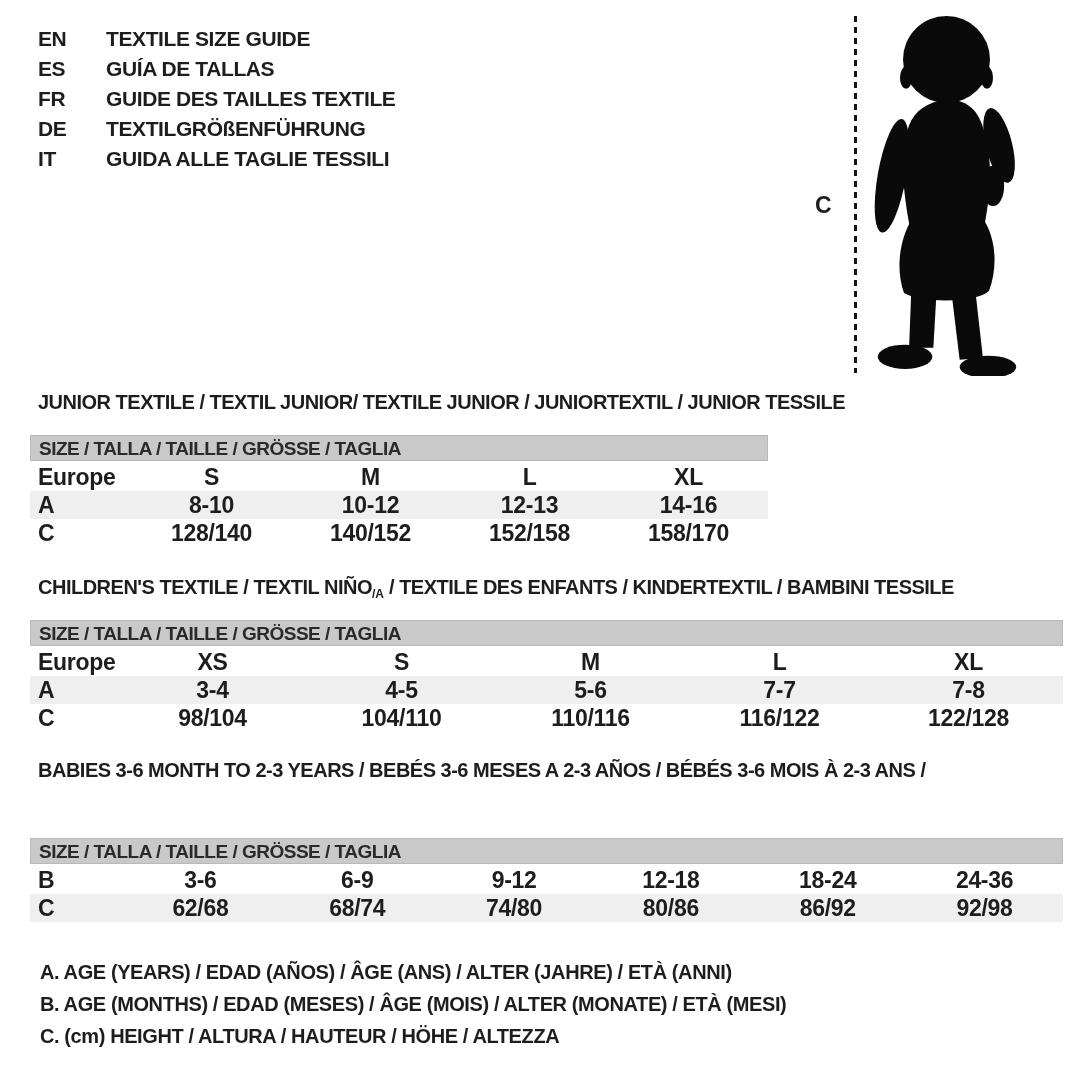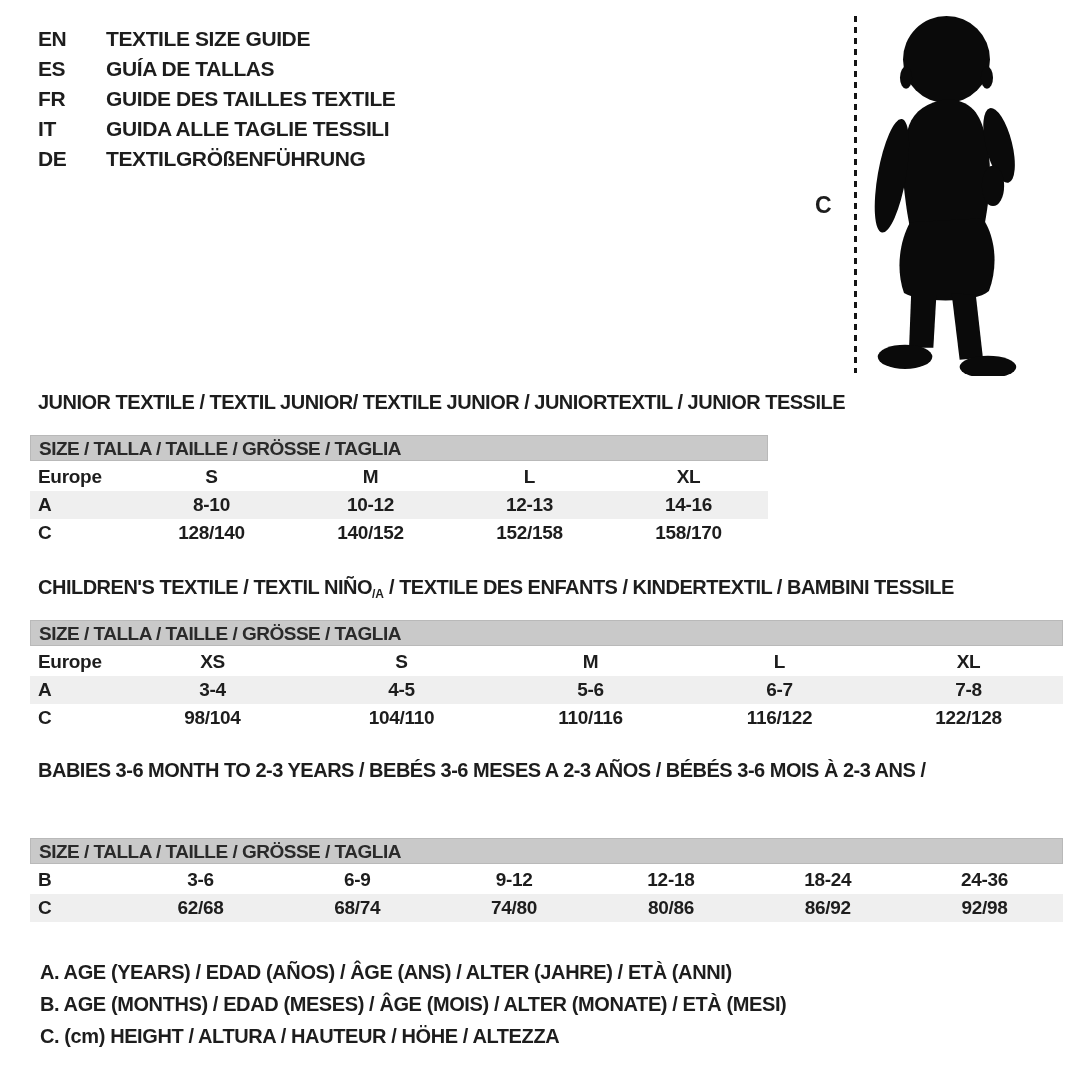--- a/index.html
+++ b/index.html
@@ -41,21 +41,21 @@
   .t2 { --label-w:92px;  width:1033px; }
   .theader { background:var(--header-bg,#c9c9c9);
              height:26px; line-height:25px;
              font-size:19px; font-weight:700; letter-spacing:-0.5px;
              padding-left:8px; box-sizing:border-box;
              border:1px solid #b9b9b9;
              margin-bottom:2px;
              color:#2a2a2a;
              white-space:nowrap; }
   .trow { display:flex; height:28px; line-height:28px;
-          font-size:19px; font-weight:700; letter-spacing:-0.3px; }
+          font-size:23px; font-weight:700; letter-spacing:-0.3px; }
   .trow.alt { background:var(--alt-row-bg,#efefef); }
   .tcell { flex:1; text-align:center; white-space:nowrap; }
   .tcell.tlabel { flex:0 0 var(--label-w,100px); text-align:left;
                   padding-left:8px; box-sizing:border-box; }
 
   
   .legend { position:absolute; left:40px; top:956px;
             font-size:20px; font-weight:700; letter-spacing:-0.4px; }
   .legend-line { height:32px; line-height:32px; white-space:nowrap; }
 </style>
@@ -71,26 +71,26 @@
     </div>
     <div class="lang-row">
       <span class="lang-code">ES</span>
       <span class="lang-label">GUÍA DE TALLAS</span>
     </div>
     <div class="lang-row">
       <span class="lang-code">FR</span>
       <span class="lang-label">GUIDE DES TAILLES TEXTILE</span>
     </div>
     <div class="lang-row">
+      <span class="lang-code">DE</span>
+      <span class="lang-label">TEXTILGRÖßENFÜHRUNG</span>
+    </div>
+    <div class="lang-row">
       <span class="lang-code">IT</span>
       <span class="lang-label">GUIDA ALLE TAGLIE TESSILI</span>
-    </div>
-    <div class="lang-row">
-      <span class="lang-code">DE</span>
-      <span class="lang-label">TEXTILGRÖßENFÜHRUNG</span>
     </div>
   </div>
 
   <div class="fig-line"></div>
   <div class="fig-c">C</div>
   <svg class="baby" width="158" height="362" viewBox="0 0 155 358" aria-hidden="true">
     <g style="fill:var(--silhouette,#0a0a0a)">
       <circle cx="77" cy="45" r="43"></circle>
       <ellipse cx="37" cy="63" rx="6" ry="11"></ellipse>
       <ellipse cx="117" cy="63" rx="6" ry="11"></ellipse>
@@ -144,21 +144,21 @@
           <div class="tcell">S</div>
           <div class="tcell">M</div>
           <div class="tcell">L</div>
           <div class="tcell">XL</div>
         </div>
         <div class="trow alt">
           <div class="tcell tlabel">A</div>
           <div class="tcell">3-4</div>
           <div class="tcell">4-5</div>
           <div class="tcell">5-6</div>
-          <div class="tcell">6-7</div>
+          <div class="tcell">7-7</div>
           <div class="tcell">7-8</div>
         </div>
         <div class="trow">
           <div class="tcell tlabel">C</div>
           <div class="tcell">98/104</div>
           <div class="tcell">104/110</div>
           <div class="tcell">110/116</div>
           <div class="tcell">116/122</div>
           <div class="tcell">122/128</div>
         </div>

